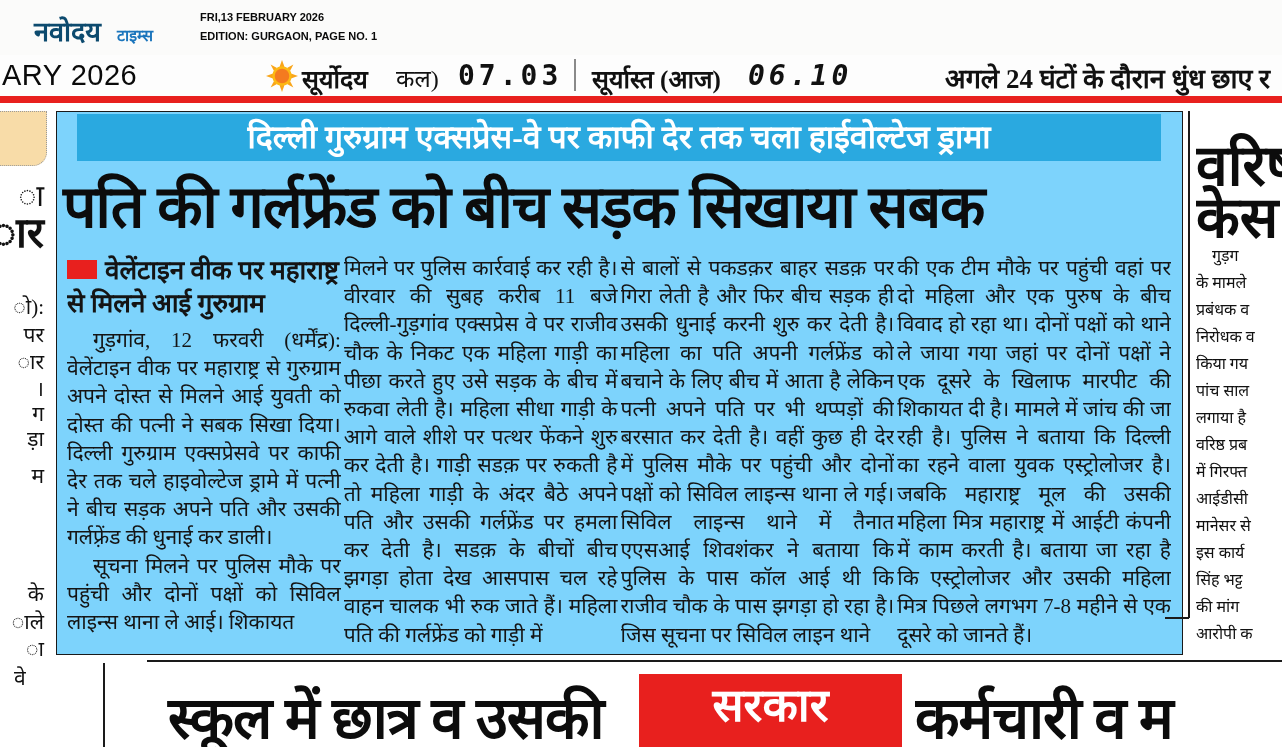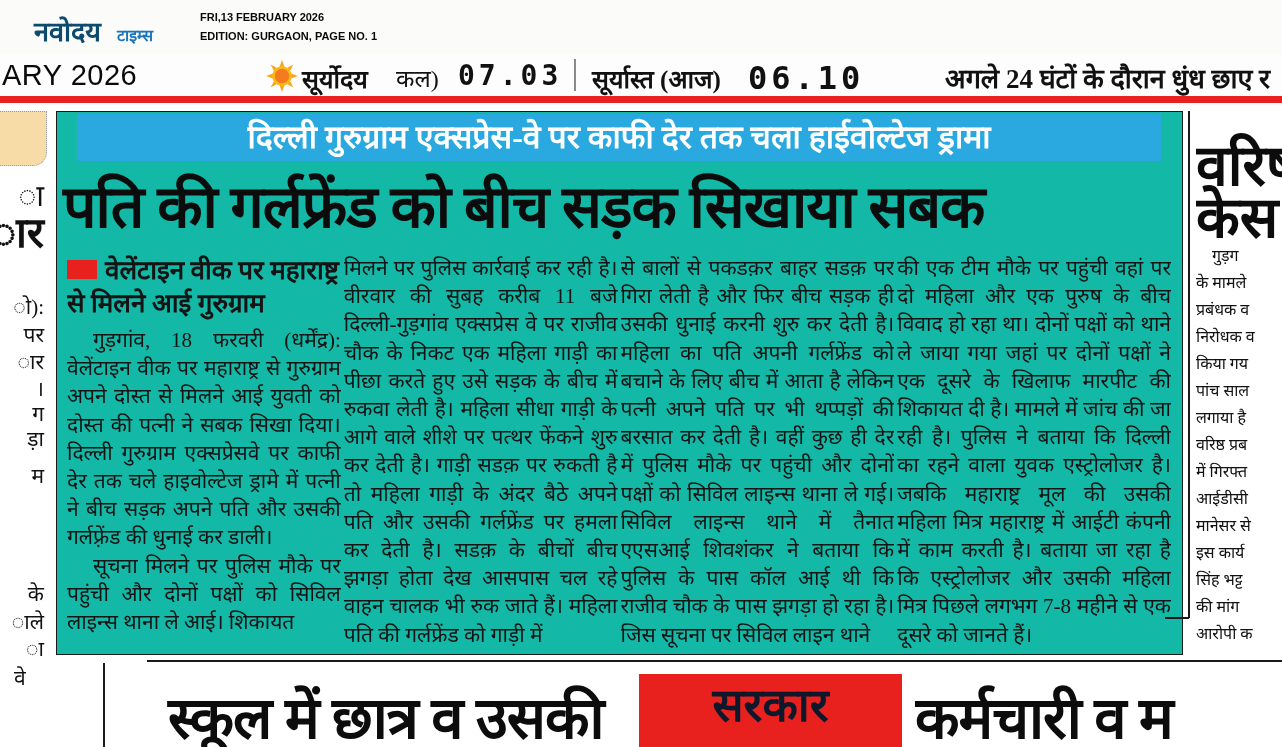--- a/index.html
+++ b/index.html
@@ -17,21 +17,21 @@
   .mast-left{position:absolute;left:2px;top:4px;font-family:"Liberation Sans",sans-serif;
              font-weight:normal;font-size:29px;letter-spacing:0.5px;color:#0a0a0a;}
   .sun{position:absolute;left:266px;top:5px;}
   .sunrise-label{position:absolute;left:302px;top:6px;font-weight:bold;font-size:25px;}
   .sunrise-qual{position:absolute;left:396px;top:6px;font-size:24px;}
   .sunrise-time{position:absolute;left:458px;top:4px;font-family:"DejaVu Sans Mono",monospace;
                 font-weight:bold;font-size:28px;letter-spacing:4px;}
   .mast-divider{position:absolute;left:574px;top:4px;width:2px;height:32px;background:#8a8a8a;}
   .sunset-label{position:absolute;left:592px;top:6px;font-weight:bold;font-size:25px;}
   .sunset-time{position:absolute;left:748px;top:4px;font-family:"DejaVu Sans Mono",monospace;
-               font-weight:bold;font-size:32px;letter-spacing:4px;}
+               font-weight:bold;font-size:28px;letter-spacing:4px;font-style:italic;}
   .mast-right{position:absolute;left:945px;top:4px;width:340px;font-weight:bold;font-size:27px;
               white-space:nowrap;overflow:hidden;}
   .redbar{position:absolute;left:0;top:96px;width:1282px;height:7px;background:#e8201e;}
   
   .cream-box{position:absolute;left:0;top:111px;width:47px;height:55px;background:#f8dca8;
              border:1px dotted #9a9a9a;border-left:none;border-radius:0 0 14px 0;box-sizing:border-box;}
   .left-strip{position:absolute;left:0;top:0;width:47px;height:747px;}
   .left-strip div{position:absolute;right:3px;font-size:21px;white-space:nowrap;}
   .left-strip div:nth-child(1){top:174px;font-size:30px;}
   .left-strip div:nth-child(2){top:202px;font-size:42px;font-weight:bold;}
@@ -40,21 +40,21 @@
   .left-strip div:nth-child(5){top:347px;}
   .left-strip div:nth-child(6){top:374px;}
   .left-strip div:nth-child(7){top:399px;}
   .left-strip div:nth-child(8){top:424px;}
   .left-strip div:nth-child(9){top:461px;}
   .left-strip div:nth-child(10){top:579px;}
   .left-strip div:nth-child(11){top:607px;}
   .left-strip div:nth-child(12){top:634px;}
   
   .main-box{position:absolute;left:56px;top:111px;width:1127px;height:544px;
-            border:1.5px solid #1a1a1a;box-sizing:border-box;background:#14b8a6;cursor:pointer;}
+            border:1.5px solid #1a1a1a;box-sizing:border-box;background:#7dd3fc;cursor:pointer;}
   .kicker{position:absolute;left:20px;top:2px;width:1084px;height:47px;background:#2aa9e0;
           color:#fff;font-weight:bold;font-size:32px;text-align:center;line-height:47px;
           white-space:nowrap;overflow:hidden;}
   .headline{position:absolute;left:6px;top:52px;width:1115px;margin:0;font-size:59px;
             font-weight:bold;letter-spacing:-1px;white-space:nowrap;color:#0c0c0c;}
   .cols{position:absolute;left:10px;top:142px;width:1104px;height:395px;display:flex;gap:3px;}
   .col{flex:1;font-size:21px;line-height:28.2px;text-align:justify;overflow:hidden;color:#141414;}
   .col p{margin:0;text-indent:26px;}
   .lead{font-weight:bold;font-size:26px;line-height:33px;text-align:left;margin-bottom:6px;}
   .red-sq{display:inline-block;width:30px;height:19px;background:#e8201e;margin-right:8px;}
@@ -69,21 +69,21 @@
   .r-body div{font-size:16px;line-height:27px;white-space:nowrap;}
   .r-body div:first-child{padding-left:16px;}
   
   .hr2{position:absolute;left:147px;top:660px;width:1135px;height:1.5px;background:#1a1a1a;}
   .b-vline{position:absolute;left:103px;top:663px;width:1.5px;height:84px;background:#1a1a1a;}
   .b-frag{position:absolute;left:14px;top:663px;font-size:21px;}
   .b-head-left{position:absolute;left:168px;top:676px;font-size:58px;font-weight:bold;
                letter-spacing:-1px;white-space:nowrap;color:#0c0c0c;cursor:pointer;}
   .b-redbox{position:absolute;left:639px;top:674px;width:263px;height:73px;background:#e8201e;
             display:flex;align-items:flex-start;justify-content:center;cursor:pointer;}
-  .b-redbox span{color:#0f172a;font-weight:bold;font-size:46px;line-height:64px;}
+  .b-redbox span{color:#ffffff;font-weight:bold;font-size:46px;line-height:64px;}
   .b-head-right{position:absolute;left:915px;top:676px;width:367px;font-size:58px;font-weight:bold;
                 letter-spacing:-1px;white-space:nowrap;overflow:hidden;color:#0c0c0c;cursor:pointer;}
 </style>
 </head>
 <body>
 
 <div class="stage">
 
   <header class="topbar">
     <div class="logo">
@@ -137,21 +137,21 @@
     </div>
 
   <article class="main-box">
     <div class="kicker">दिल्ली गुरुग्राम एक्सप्रेस-वे पर काफी देर तक चला हाईवोल्टेज ड्रामा</div>
     <h1 class="headline">पति की गर्लफ्रेंड को बीच सड़क सिखाया सबक</h1>
     <div class="cols">
       <div class="col">
         <div class="lead">
           <span class="red-sq"></span><span>वेलेंटाइन वीक पर महाराष्ट्र से मिलने आई गुरुग्राम</span>
         </div>
-        <p>गुड़गांव, 18 फरवरी (धर्मेंद्र): वेलेंटाइन वीक पर महाराष्ट्र से गुरुग्राम अपने दोस्त से मिलने आई युवती को दोस्त की पत्नी ने सबक सिखा दिया। दिल्ली गुरुग्राम एक्सप्रेसवे पर काफी देर तक चले हाइवोल्टेज ड्रामे में पत्नी ने बीच सड़क अपने पति और उसकी गर्लफ़्रेंड की धुनाई कर डाली।</p>
+        <p>गुड़गांव, 12 फरवरी (धर्मेंद्र): वेलेंटाइन वीक पर महाराष्ट्र से गुरुग्राम अपने दोस्त से मिलने आई युवती को दोस्त की पत्नी ने सबक सिखा दिया। दिल्ली गुरुग्राम एक्सप्रेसवे पर काफी देर तक चले हाइवोल्टेज ड्रामे में पत्नी ने बीच सड़क अपने पति और उसकी गर्लफ़्रेंड की धुनाई कर डाली।</p>
         <p>सूचना मिलने पर पुलिस मौके पर पहुंची और दोनों पक्षों को सिविल लाइन्स थाना ले आई। शिकायत</p>
       </div>
       <div class="col">मिलने पर पुलिस कार्रवाई कर रही है। वीरवार की सुबह करीब 11 बजे दिल्ली-गुड़गांव एक्सप्रेस वे पर राजीव चौक के निकट एक महिला गाड़ी का पीछा करते हुए उसे सड़क के बीच में रुकवा लेती है। महिला सीधा गाड़ी के आगे वाले शीशे पर पत्थर फेंकने शुरु कर देती है। गाड़ी सडक़ पर रुकती है तो महिला गाड़ी के अंदर बैठे अपने पति और उसकी गर्लफ्रेंड पर हमला कर देती है। सडक़ के बीचों बीच झगड़ा होता देख आसपास चल रहे वाहन चालक भी रुक जाते हैं। महिला पति की गर्लफ्रेंड को गाड़ी में</div>
       <div class="col">से बालों से पकडक़र बाहर सडक़ पर गिरा लेती है और फिर बीच सड़क ही उसकी धुनाई करनी शुरु कर देती है। महिला का पति अपनी गर्लफ्रेंड को बचाने के लिए बीच में आता है लेकिन पत्नी अपने पति पर भी थप्पड़ों की बरसात कर देती है। वहीं कुछ ही देर में पुलिस मौके पर पहुंची और दोनों पक्षों को सिविल लाइन्स थाना ले गई। सिविल लाइन्स थाने में तैनात एएसआई शिवशंकर ने बताया कि पुलिस के पास कॉल आई थी कि राजीव चौक के पास झगड़ा हो रहा है। जिस सूचना पर सिविल लाइन थाने</div>
       <div class="col">की एक टीम मौके पर पहुंची वहां पर दो महिला और एक पुरुष के बीच विवाद हो रहा था। दोनों पक्षों को थाने ले जाया गया जहां पर दोनों पक्षों ने एक दूसरे के खिलाफ मारपीट की शिकायत दी है। मामले में जांच की जा रही है। पुलिस ने बताया कि दिल्ली का रहने वाला युवक एस्ट्रोलोजर है। जबकि महाराष्ट्र मूल की उसकी महिला मित्र महाराष्ट्र में आईटी कंपनी में काम करती है। बताया जा रहा है कि एस्ट्रोलोजर और उसकी महिला मित्र पिछले लगभग 7-8 महीने से एक दूसरे को जानते हैं।</div>
     </div>
   </article>
 
   <div class="right-rule"></div>
   <div class="right-tick"></div>

